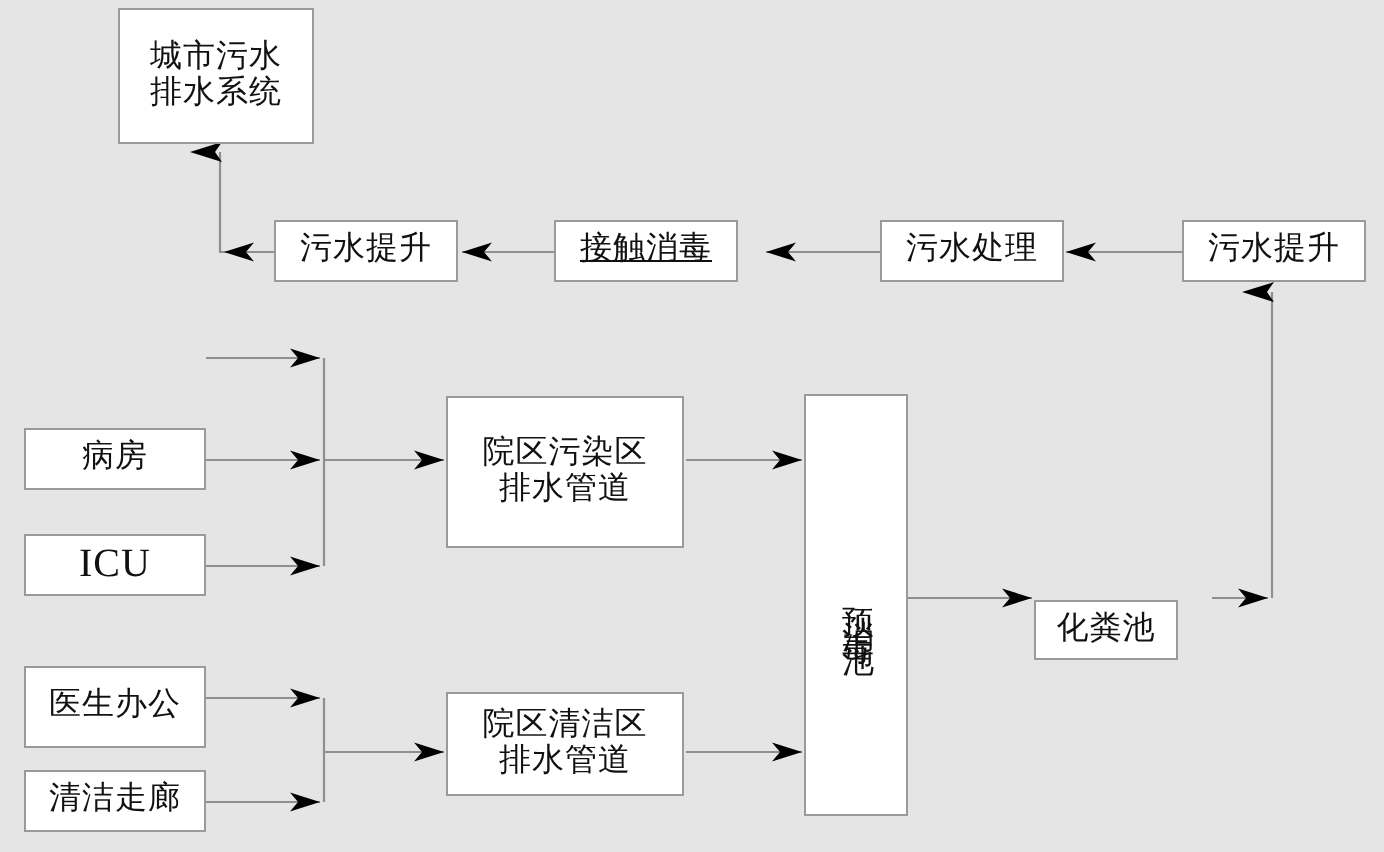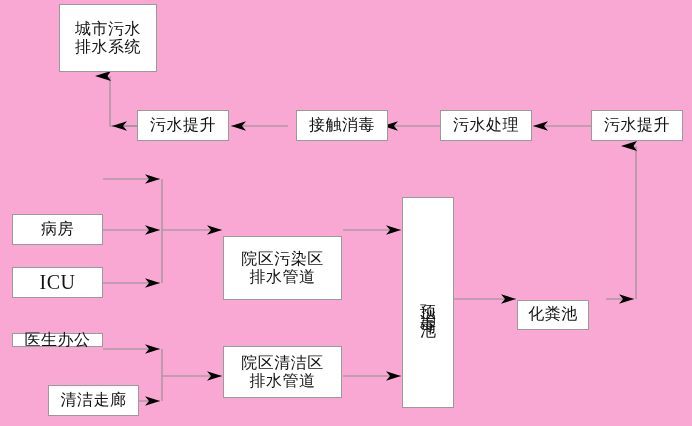--- a/index.html
+++ b/index.html
@@ -4,21 +4,21 @@
 <style>
   html, body {
     margin: 0;
     padding: 0;
     background: #ffffff;
   }
   #diagram-root {
     position: relative;
     width: 692px;
     height: 426px;
-    background: #f9a8d4;
+    background: #e5e5e5;
     font-family: "Liberation Sans", "DejaVu Sans", sans-serif;
     overflow: hidden;
   }
   svg#flow-svg {
     position: absolute;
     left: 0;
     top: 0;
     width: 692px;
     height: 426px;
   }
@@ -116,50 +116,50 @@
 
   <div class="node-box" style="left:59px; top:4px; width:98px; height:68px;">
     <span class="node-label">城市污水
 排水系统</span>
   </div>
 
   <div class="node-box" style="left:137px; top:110px; width:92px; height:31px;">
     <span class="node-label">污水提升</span>
   </div>
 
-  <div class="node-box" style="left:296px; top:110px; width:92px; height:31px;">
+  <div class="node-box" style="left:277px; top:110px; width:92px; height:31px;text-decoration:underline;">
     <span class="node-label">接触消毒</span>
   </div>
 
   <div class="node-box" style="left:440px; top:110px; width:92px; height:31px;">
     <span class="node-label">污水处理</span>
   </div>
 
   <div class="node-box" style="left:591px; top:110px; width:92px; height:31px;">
     <span class="node-label">污水提升</span>
   </div>
 
 
   <div class="node-box" style="left:12px; top:214px; width:91px; height:31px;">
     <span class="node-label">病房</span>
   </div>
 
   <div class="node-box" style="left:12px; top:267px; width:91px; height:31px;">
     <span class="node-label latin">ICU</span>
   </div>
 
-  <div class="node-box" style="left:12px; top:333px; width:91px; height:14px;">
+  <div class="node-box" style="left:12px; top:333px; width:91px; height:41px;">
     <span class="node-label">医生办公</span>
   </div>
 
-  <div class="node-box" style="left:12px; top:385px; width:91px; height:31px;margin-left:36px;">
+  <div class="node-box" style="left:12px; top:385px; width:91px; height:31px;">
     <span class="node-label">清洁走廊</span>
   </div>
 
-  <div class="node-box" style="left:223px; top:198px; width:119px; height:64px;margin-top:38px;">
+  <div class="node-box" style="left:223px; top:198px; width:119px; height:76px;">
     <span class="node-label">院区污染区
 排水管道</span>
   </div>
 
   <div class="node-box" style="left:223px; top:346px; width:119px; height:52px;">
     <span class="node-label">院区清洁区
 排水管道</span>
   </div>
 
   <div class="node-box" style="left:402px; top:197px; width:52px; height:211px;">

